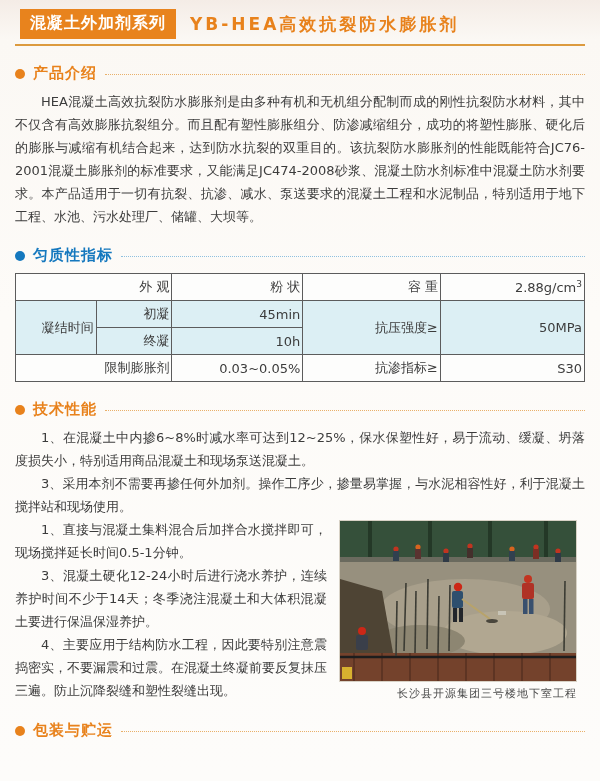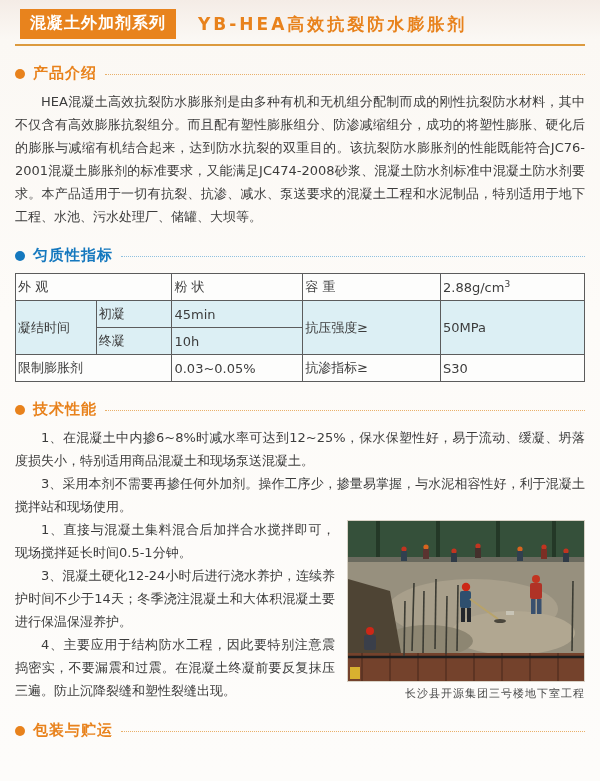--- a/index.html
+++ b/index.html
@@ -13,21 +13,20 @@
     margin:0 auto;
     background:linear-gradient(180deg,#f4ece6 0%,#fbf8f4 5%,#fdfbf8 40%,#fdfcfa 100%);
     box-sizing:border-box;
     overflow:hidden;
     color:#3c3c3c;
   }
   
   .hdr{
     display:flex;align-items:center;
     padding:9px 15px 0 20px;
-    gap:8px;
   }
   .badge{
     background:#e8831d;color:#fff;
     font-weight:bold;font-size:16px;
     padding:4px 10px 5px 10px;
     letter-spacing:1px;
     white-space:nowrap;
   }
   .main-title{
     margin:0 0 0 14px;
@@ -68,21 +67,21 @@
   
   table.spec{
     border-collapse:collapse;
     width:100%;
     margin-top:8px;
     font-size:13px;
     table-layout:fixed;
   }
   table.spec td{
     border:1px solid #5c5c5c;
-    text-align:left;
+    text-align:right;
     padding:4px 2px;
     height:16px;
     background:#fdfdfc;
   }
   table.spec tr.tint td{background:#dcEFf4;background:#dceff4;}
   table.spec sup{font-size:9px;}
   
   .usage-body{overflow:hidden;}
   .photo-fig{
     float:right;
@@ -171,21 +170,21 @@
       <span class="dot"></span>
       <span class="sec-title">技术性能</span>
       <span class="leader"></span>
     </div>
     <p class="body-text">1、在混凝土中内掺6~8%时减水率可达到12~25%，保水保塑性好，易于流动、缓凝、坍落度损失小，特别适用商品混凝土和现场泵送混凝土。</p>
     <p class="body-text">3、采用本剂不需要再掺任何外加剂。操作工序少，掺量易掌握，与水泥相容性好，利于混凝土搅拌站和现场使用。</p>
   </div>
 
   <div class="sec">
     <div class="usage-body">
-      <figure class="photo-fig" style="margin-right:0;margin-top:2px;">
+      <figure class="photo-fig" style="margin-right:8px;margin-top:2px;">
         <svg class="photo-frame" viewBox="0 0 236 160" aria-hidden="true">
 
           <rect width="236" height="160" fill="#97907e"></rect>
           <ellipse cx="125" cy="88" rx="85" ry="30" fill="#a89f8b"></ellipse>
           <ellipse cx="165" cy="112" rx="62" ry="22" fill="#b1a791"></ellipse>
           <ellipse cx="80" cy="120" rx="45" ry="16" fill="#8d8672"></ellipse>
 
           <rect width="236" height="38" fill="#35503a"></rect>
           <rect x="28" width="4" height="38" fill="#243827"></rect>
           <rect x="88" width="4" height="38" fill="#243827"></rect>

